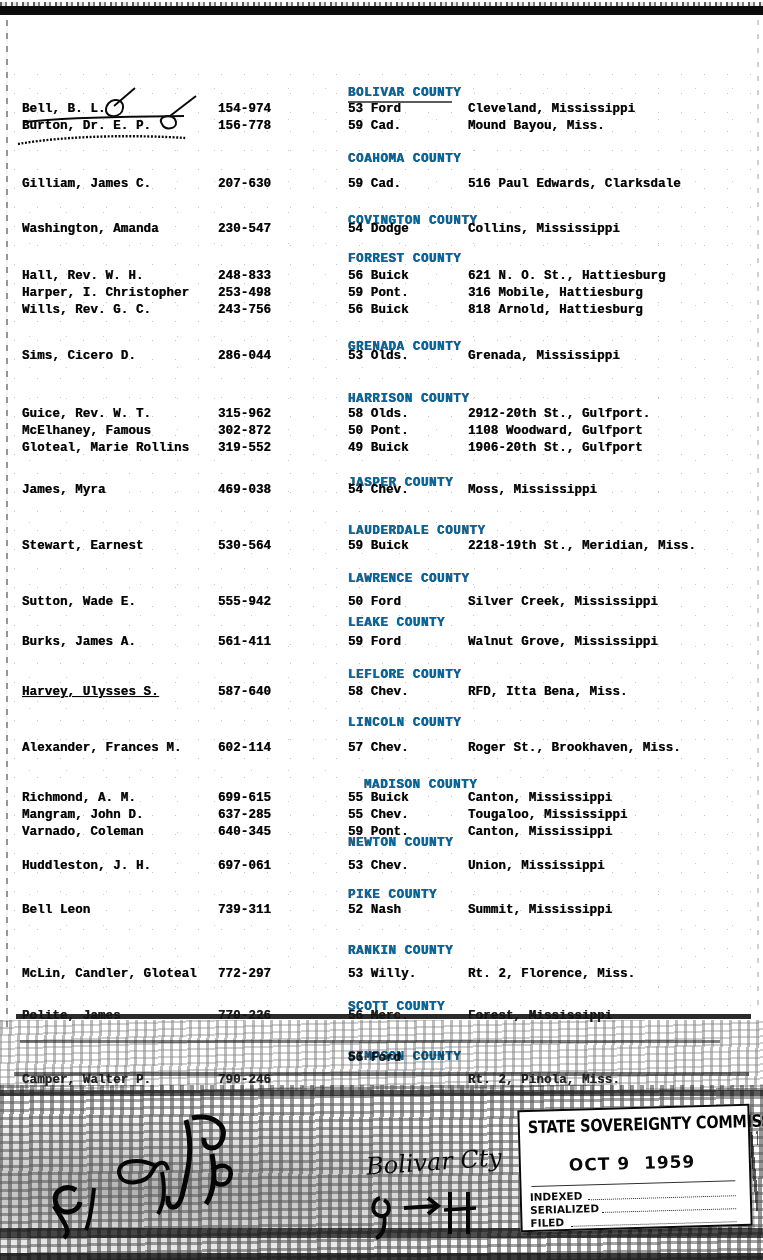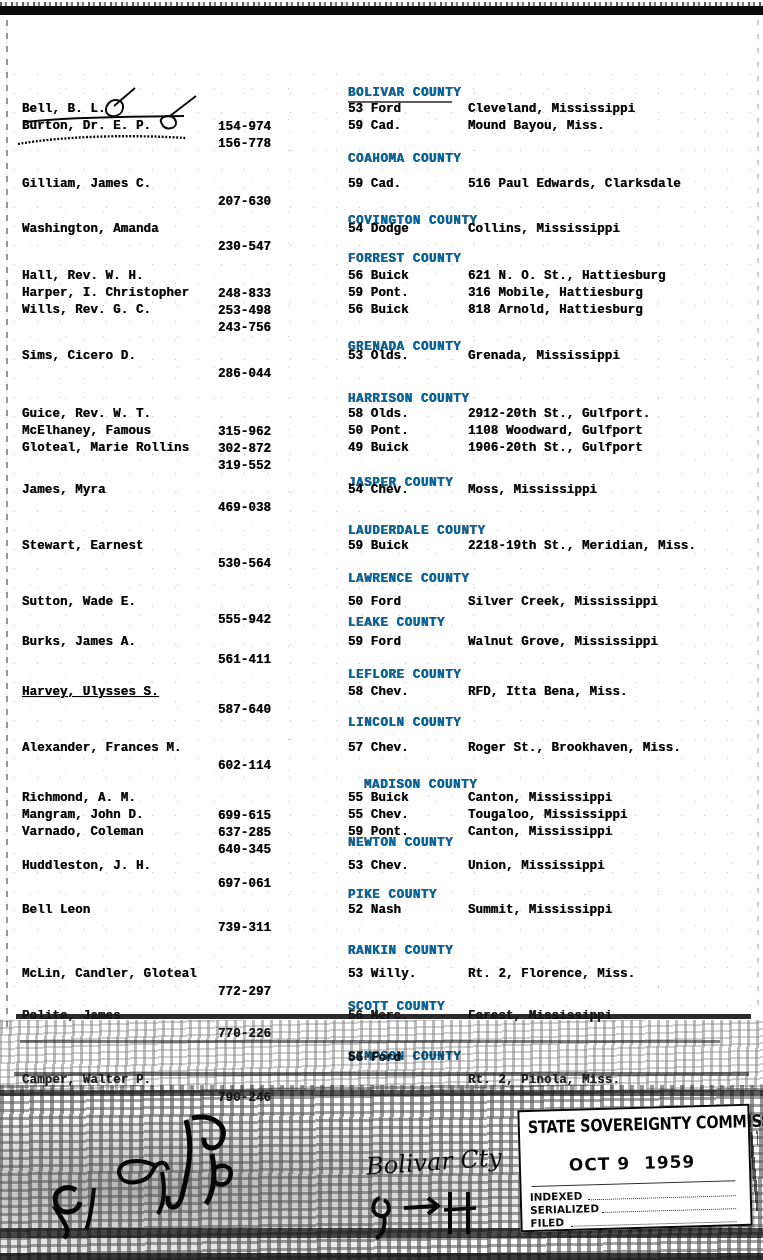--- a/index.html
+++ b/index.html
@@ -89,21 +89,21 @@
     font-family: "Liberation Mono", "DejaVu Sans Mono", monospace;
     font-size: 12.5px;
     font-weight: bold;
     color: #0369a1;
     white-space: pre;
     letter-spacing: 0.6px;
     text-shadow: 0.5px 0 0 rgba(0,0,0,.6), -0.4px 0.3px 0 rgba(0,0,0,.4);
   }
 
   .col-name { left: 22px; width: 215px; }
-  .col-num  { left: 218px; width: 95px; text-align: left; margin-top: 18px; }
+  .col-num  { left: 218px; width: 95px; text-align: left; }
   .col-car  { left: 348px; width: 110px; }
   .col-addr { left: 468px; width: 290px; }
 
   
   .faded  { opacity: .92; }
   .faded2 { opacity: .88; }
 
   
   .hand {
     position: absolute;

